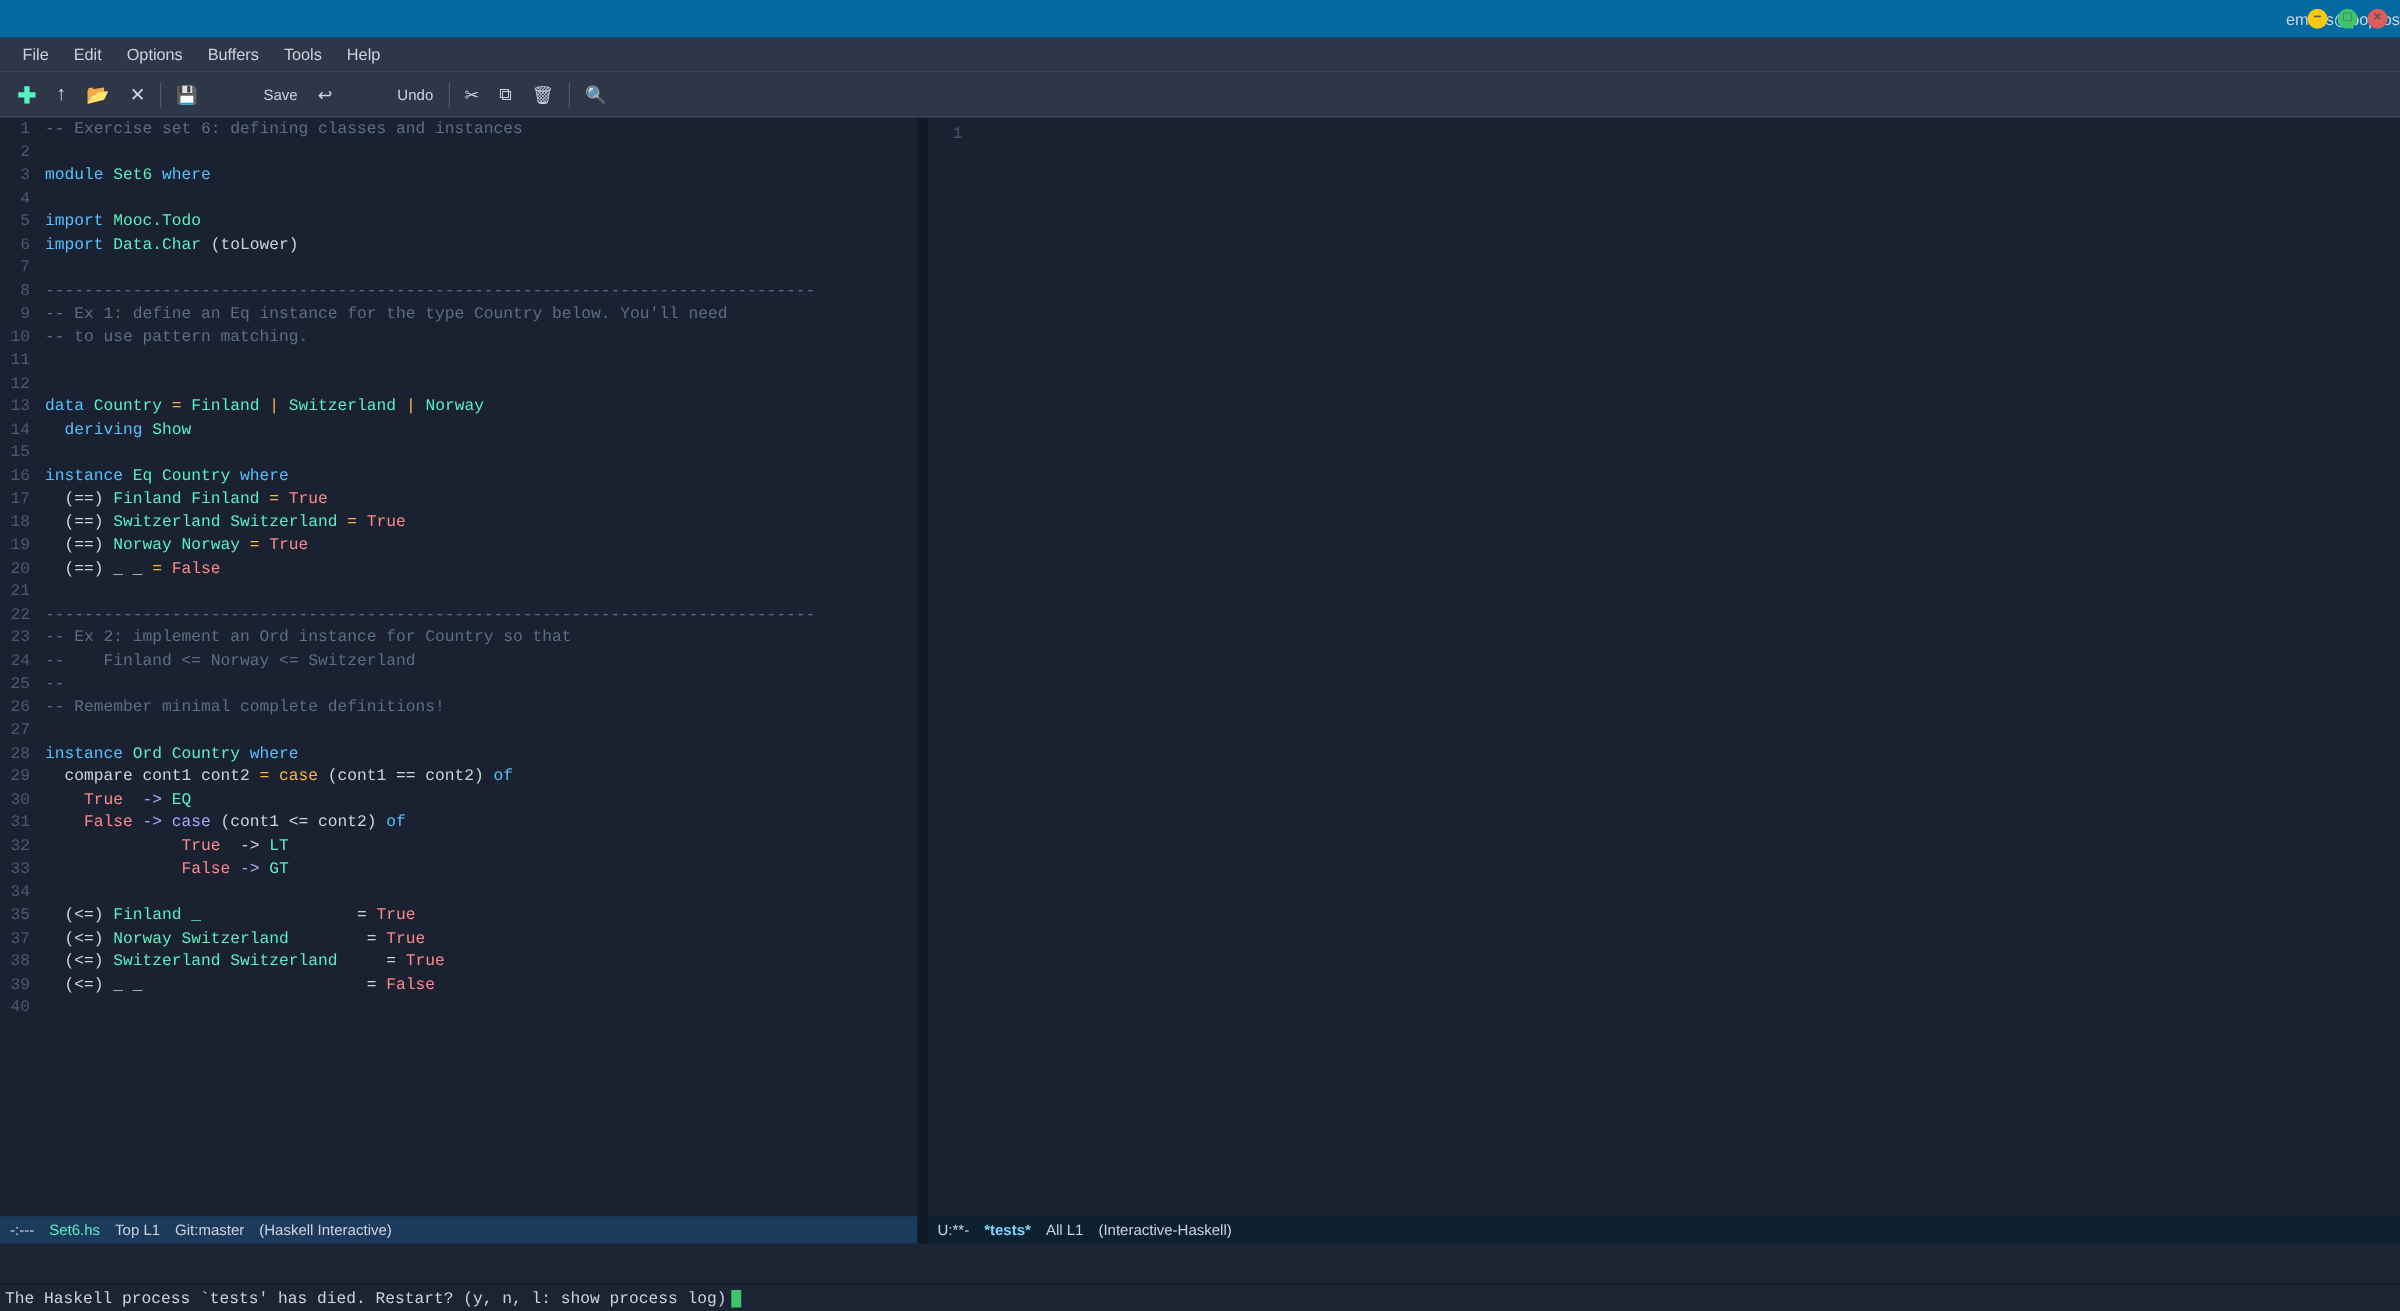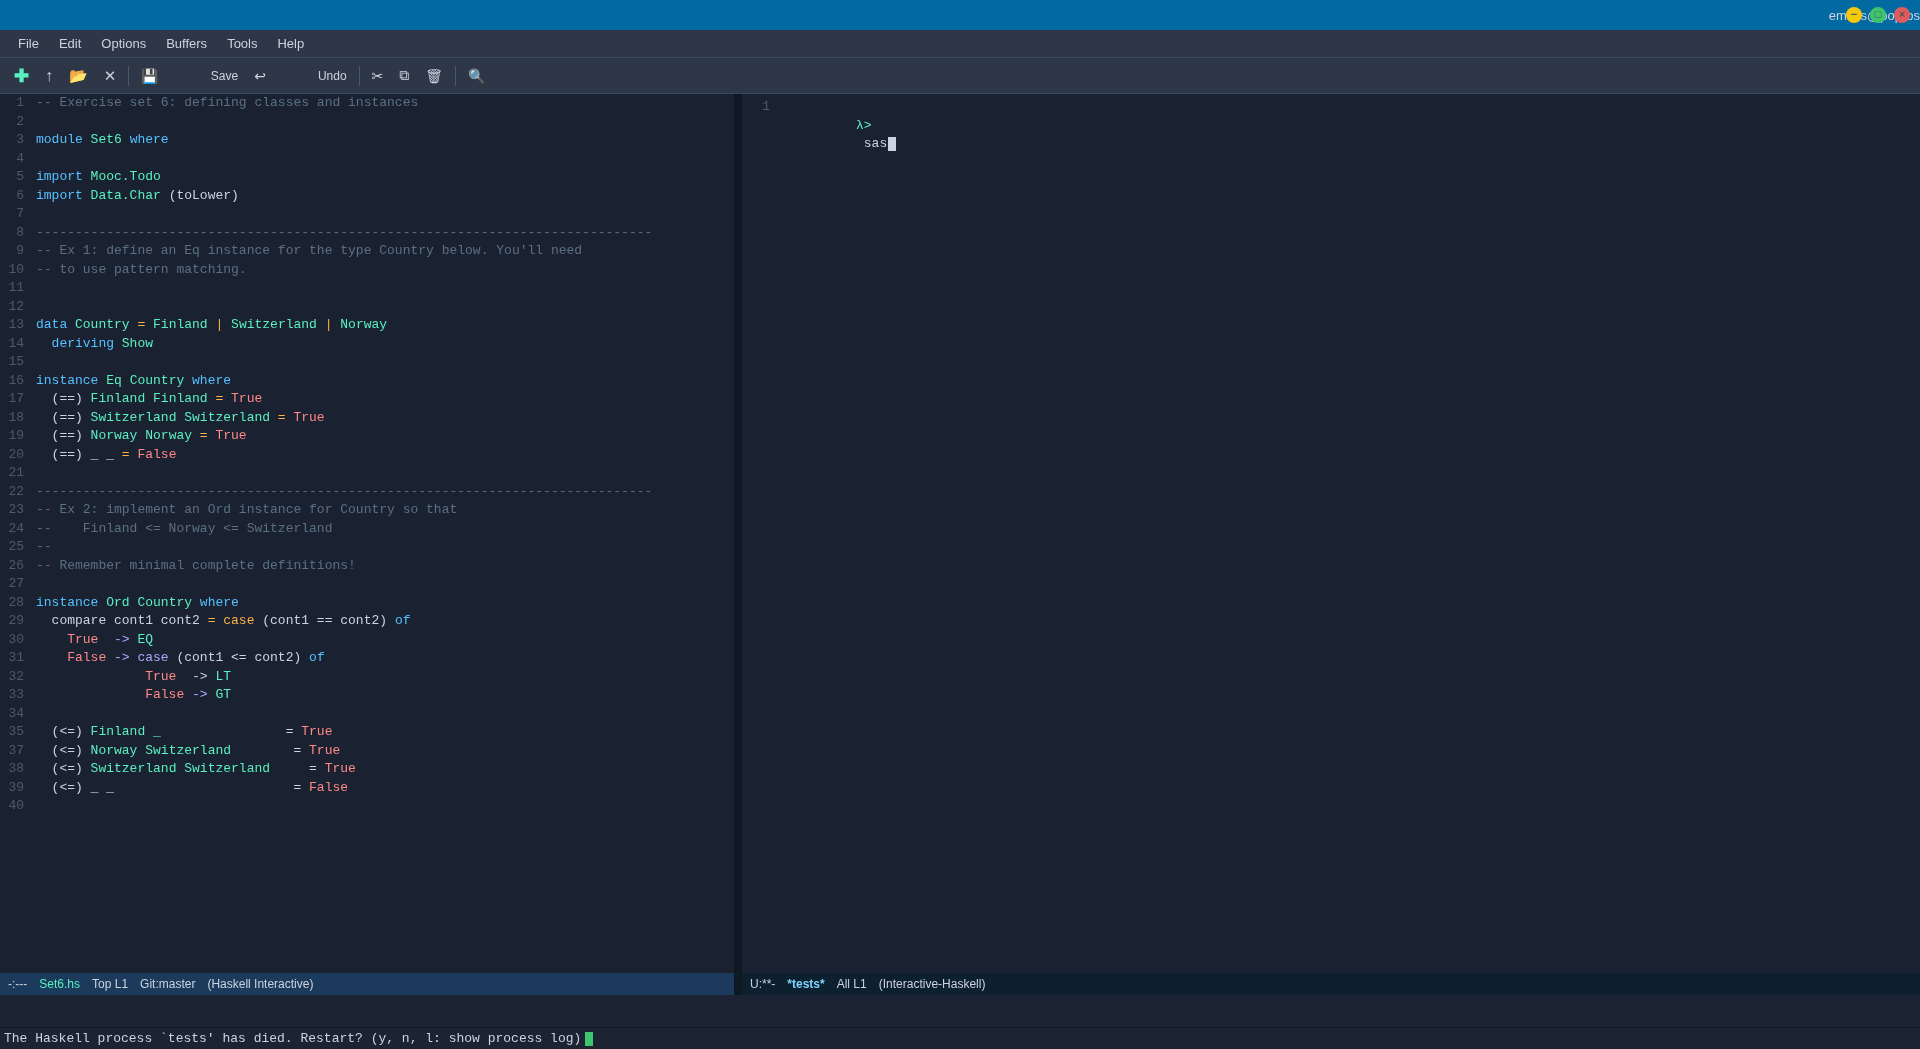--- a/index.html
+++ b/index.html
@@ -498,24 +498,20 @@
       <span>(Haskell Interactive)</span>
     </div>
   </div>
 
   <div style="width:4px;background:#0f1923;flex-shrink:0;"></div>
 
   <div id="repl-pane">
     <div id="repl-area">
       <div class="repl-line">
         <span class="repl-line-num">1</span>
-        <span class="repl-content">
-          <span class="repl-prompt">λ&gt;</span>
-          <span> sas</span><span class="repl-cursor"></span>
-        </span>
       </div>
     </div>
 
     <div id="repl-statusbar">
       <span>U:**-</span>
       <span class="buf-name stars">*tests*</span>
       <span>All L1</span>
       <span>(Interactive-Haskell)</span>
     </div>
   </div>

